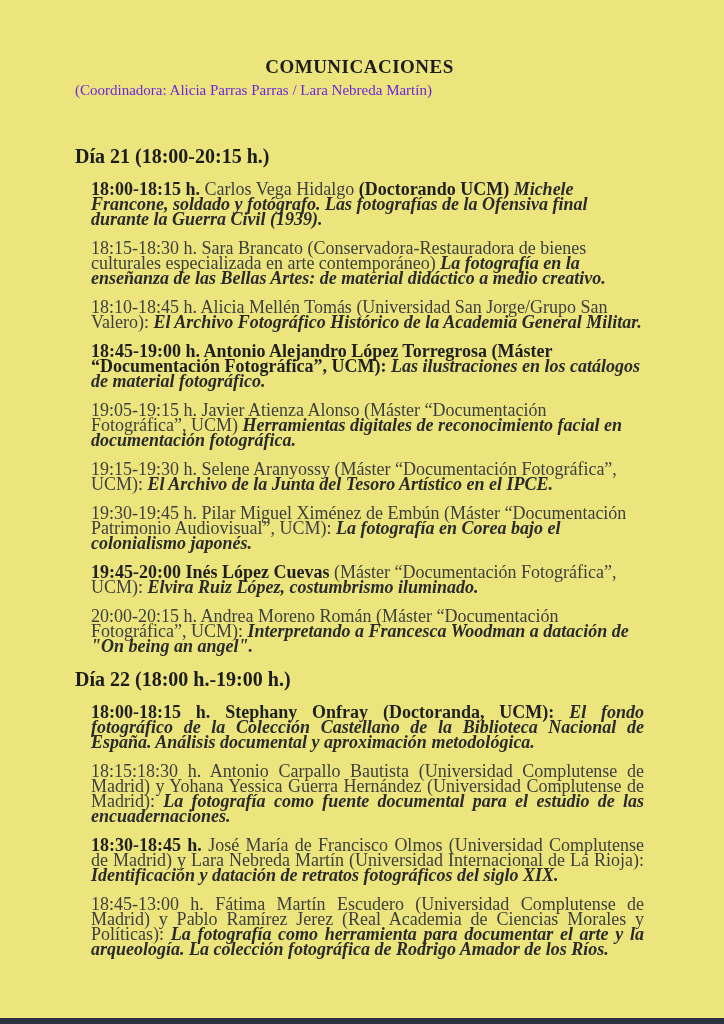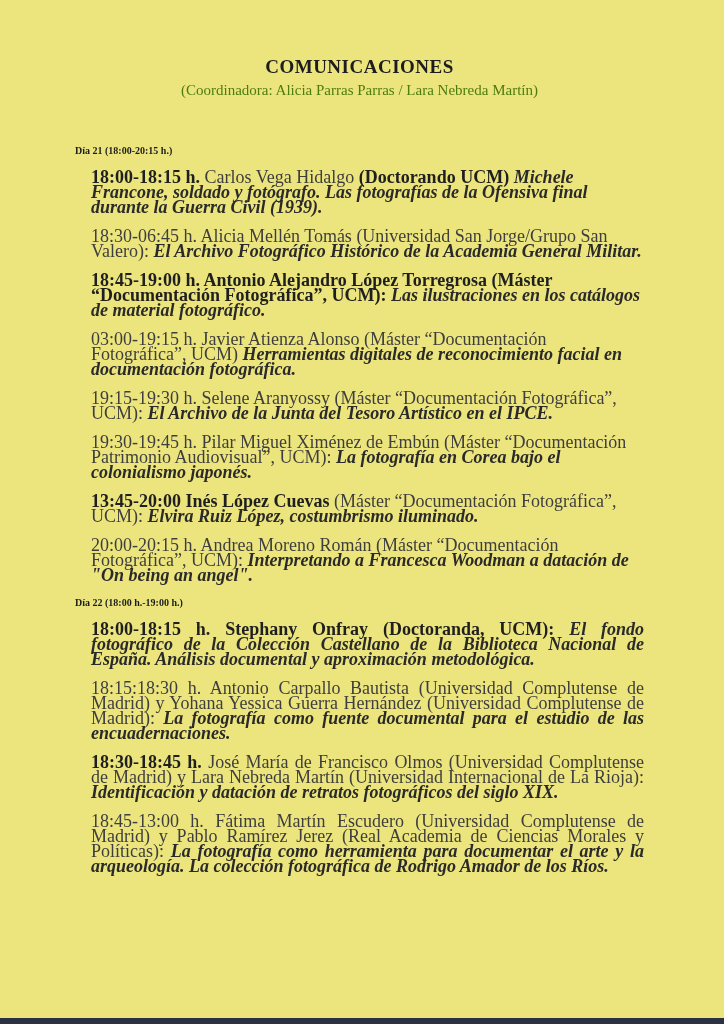--- a/index.html
+++ b/index.html
@@ -23,27 +23,26 @@
   }
   .doc-title {
     margin: 0;
     text-align: center;
     font-size: 19px;
     font-weight: bold;
     letter-spacing: 0.5px;
     color: #1d1d1d;
   }
   .doc-subtitle {
-    text-align: center;
     font-size: 15px;
-    color: #4d7c0f;
+    color: #6d28d9;
     margin-top: 4px;
   }
   .day-heading {
-    font-size: 10px;
+    font-size: 20px;
     font-weight: bold;
     color: #1c1c1c;
     margin: 14px 0 0 0;
   }
   .day-heading.first {
     margin-top: 46px;
   }
   .entry {
     font-size: 18px;
     line-height: 15px;
@@ -74,26 +73,27 @@
 </head>
 <body>
 
 <div class="page">
   <h1 class="doc-title">COMUNICACIONES</h1>
   <div class="doc-subtitle">(Coordinadora: Alicia Parras Parras / Lara Nebreda Martín)</div>
   <div id="sections">
       <section class="sec-left">
         <h2 class="day-heading first">Día 21 (18:00-20:15 h.)</h2>
         <p class="entry"><span class="run-b ">18:00-18:15 h. </span><span class="">Carlos Vega Hidalgo </span><span class="run-b ">(Doctorando UCM) </span><span class="run-b run-i">Michele Francone, soldado y fotógrafo. Las fotografías de la Ofensiva final durante la Guerra Civil (1939).</span></p>
-        <p class="entry"><span class="">18:30-06:45 h. Alicia Mellén Tomás (Universidad San Jorge/Grupo San Valero): </span><span class="run-b run-i">El Archivo Fotográfico Histórico de la Academia General Militar.</span></p>
+        <p class="entry"><span class="">18:15-18:30 h. Sara Brancato (Conservadora-Restauradora de bienes culturales especializada en arte contemporáneo) </span><span class="run-b run-i">La fotografía en la enseñanza de las Bellas Artes: de material didáctico a medio creativo.</span></p>
+        <p class="entry"><span class="">18:10-18:45 h. Alicia Mellén Tomás (Universidad San Jorge/Grupo San Valero): </span><span class="run-b run-i">El Archivo Fotográfico Histórico de la Academia General Militar.</span></p>
         <p class="entry"><span class="run-b ">18:45-19:00 h. Antonio Alejandro López Torregrosa (Máster “Documentación Fotográfica”, UCM): </span><span class="run-b run-i">Las ilustraciones en los catálogos de material fotográfico.</span></p>
-        <p class="entry"><span class="">03:00-19:15 h. Javier Atienza Alonso (Máster “Documentación Fotográfica”, UCM) </span><span class="run-b run-i">Herramientas digitales de reconocimiento facial en documentación fotográfica.</span></p>
+        <p class="entry"><span class="">19:05-19:15 h. Javier Atienza Alonso (Máster “Documentación Fotográfica”, UCM) </span><span class="run-b run-i">Herramientas digitales de reconocimiento facial en documentación fotográfica.</span></p>
         <p class="entry"><span class="">19:15-19:30 h. Selene Aranyossy (Máster “Documentación Fotográfica”, UCM): </span><span class="run-b run-i">El Archivo de la Junta del Tesoro Artístico en el IPCE.</span></p>
         <p class="entry"><span class="">19:30-19:45 h. Pilar Miguel Ximénez de Embún (Máster “Documentación Patrimonio Audiovisual”, UCM): </span><span class="run-b run-i">La fotografía en Corea bajo el colonialismo japonés.</span></p>
-        <p class="entry"><span class="run-b ">13:45-20:00 Inés López Cuevas </span><span class="">(Máster “Documentación Fotográfica”, UCM): </span><span class="run-b run-i">Elvira Ruiz López, costumbrismo iluminado.</span></p>
+        <p class="entry"><span class="run-b ">19:45-20:00 Inés López Cuevas </span><span class="">(Máster “Documentación Fotográfica”, UCM): </span><span class="run-b run-i">Elvira Ruiz López, costumbrismo iluminado.</span></p>
         <p class="entry"><span class="">20:00-20:15 h. Andrea Moreno Román (Máster “Documentación Fotográfica”, UCM): </span><span class="run-b run-i">Interpretando a Francesca Woodman a datación de "On being an angel".</span></p>
       </section>
       <section class="sec-justify">
         <h2 class="day-heading">Día 22 (18:00 h.-19:00 h.)</h2>
         <p class="entry"><span class="run-b ">18:00-18:15 h. Stephany Onfray (Doctoranda, UCM): </span><span class="run-b run-i">El fondo fotográfico de la Colección Castellano de la Biblioteca Nacional de España. Análisis documental y aproximación metodológica.</span></p>
         <p class="entry"><span class="">18:15:18:30 h. Antonio Carpallo Bautista (Universidad Complutense de Madrid) y Yohana Yessica Guerra Hernández (Universidad Complutense de Madrid): </span><span class="run-b run-i">La fotografía como fuente documental para el estudio de las encuadernaciones.</span></p>
         <p class="entry"><span class="run-b ">18:30-18:45 h. </span><span class="">José María de Francisco Olmos (Universidad Complutense de Madrid) y Lara Nebreda Martín (Universidad Internacional de La Rioja): </span><span class="run-b run-i">Identificación y datación de retratos fotográficos del siglo XIX.</span></p>
         <p class="entry"><span class="">18:45-13:00 h. Fátima Martín Escudero (Universidad Complutense de Madrid) y Pablo Ramírez Jerez (Real Academia de Ciencias Morales y Políticas): </span><span class="run-b run-i">La fotografía como herramienta para documentar el arte y la arqueología. La colección fotográfica de Rodrigo Amador de los Ríos.</span></p>
       </section>
     </div>

